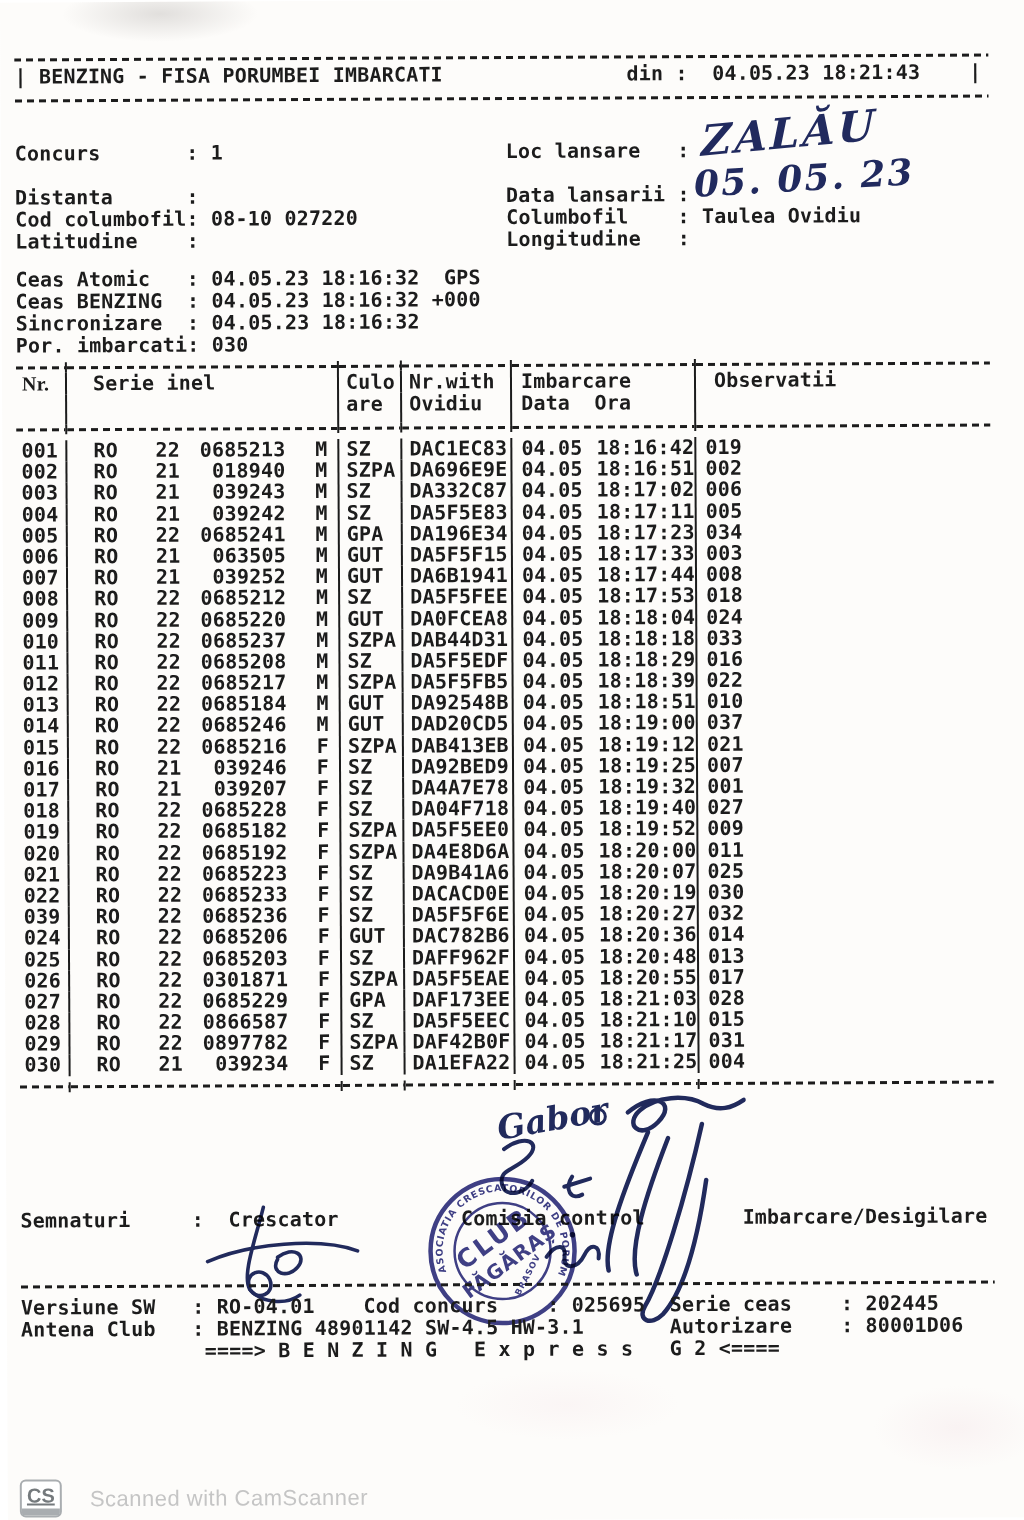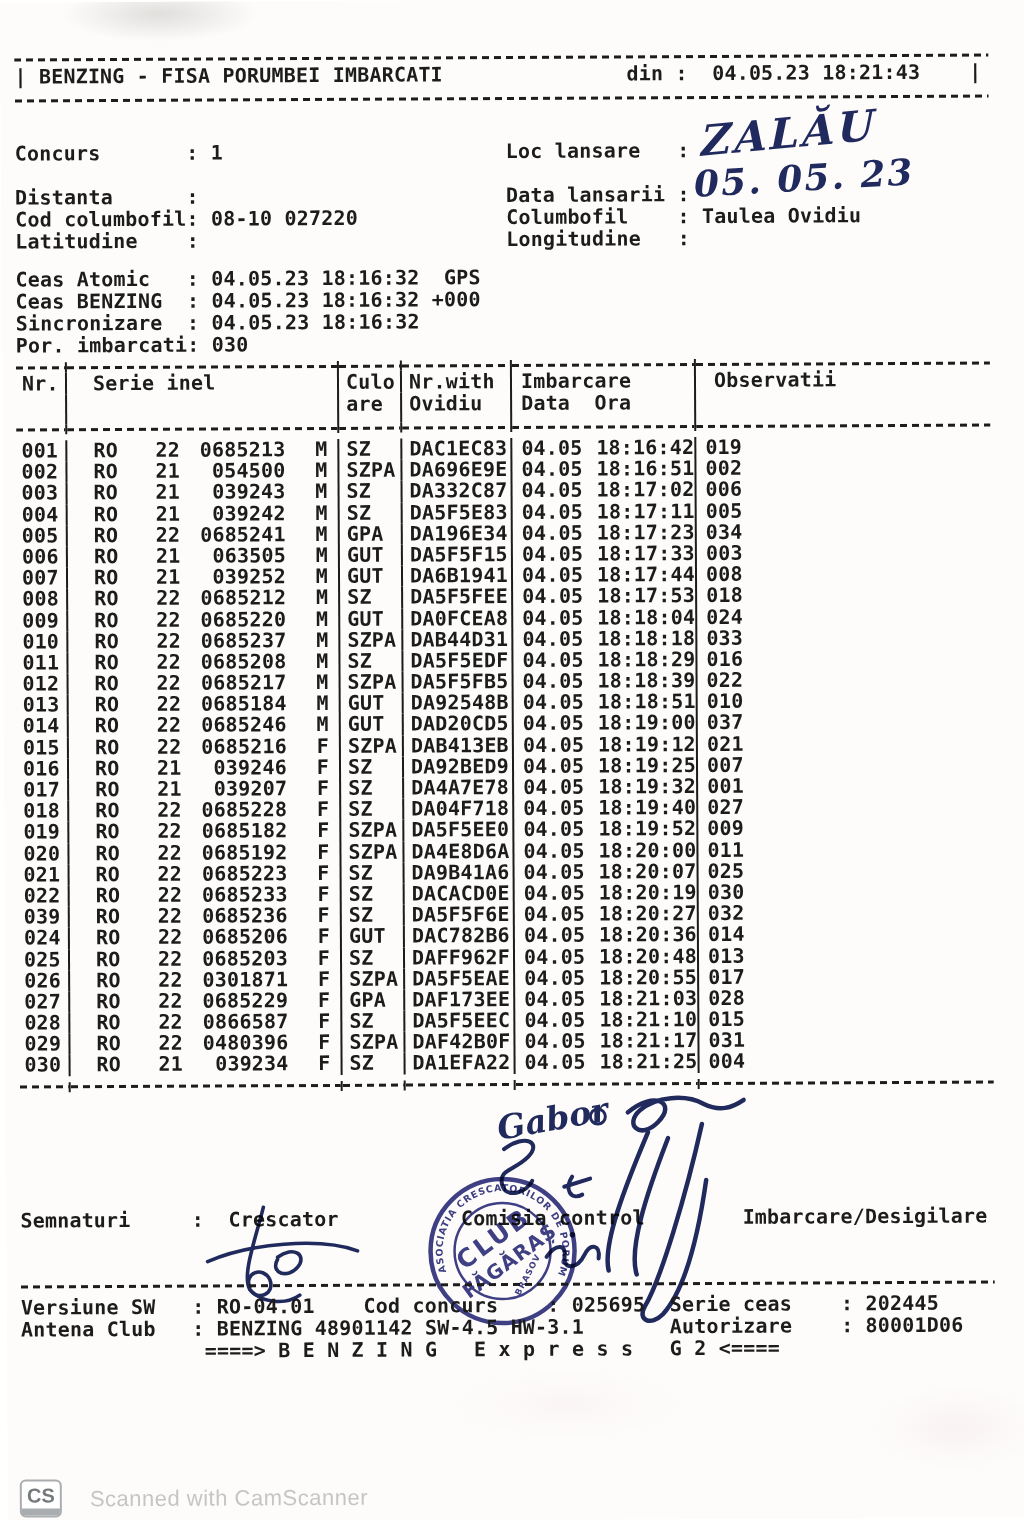--- a/index.html
+++ b/index.html
@@ -31,21 +31,21 @@
   .trow{display:grid; grid-template-columns:49px 272px 63px 110px 184px 1fr;}
   .trow > div{position:relative; white-space:pre; overflow:visible;}
   .trow > div + div{border-left:2.4px solid var(--print);}
   .rrow{height:10px;}
   .rrow > div{
     background-image:repeating-linear-gradient(90deg, var(--print) 0 7px, transparent 7px 12px);
     background-size:100% 3px; background-position:0 center; background-repeat:no-repeat;
   }
   .hrow{height:22px; line-height:22px;}
   .hrow2{height:30px; line-height:22px;}
-  .h-nr{padding-left:6px;} .h-serie{padding-left:26px;}
+  .h-nr{padding-left:6px;font-family:Liberation Serif, serif;} .h-serie{padding-left:26px;}
   .h-culo,.h-senz{padding-left:7px;} .h-imb{padding-left:9px;} .h-obs{padding-left:18px;}
   .tbody{padding:6px 0;}
   .drow{height:21.2px; line-height:21.2px;}
   .c.nr{padding-left:5px;}
   .c.serie{display:flex;}
   .sc{display:inline-block; width:88px; padding-left:26px; box-sizing:border-box;}
   .sy{display:inline-block; width:38px;}
   .sr{display:inline-block; width:92px; text-align:right;}
   .sx{flex:1; text-align:right; padding-right:10px;}
   .c.culo{padding-left:7px;} .c.senz{padding-left:7px;}
@@ -64,21 +64,21 @@
   .ink-path{stroke:var(--ink); fill:none; stroke-linecap:round; stroke-linejoin:round;}
   .ink-fill{fill:var(--ink);}
   .stamp-line{stroke:var(--stamp); fill:none;}
   .stamp-text{fill:var(--stamp); font-family:"DejaVu Sans", "Liberation Sans", sans-serif; font-weight:bold;}
   .hand-name{fill:var(--ink); font-family:"DejaVu Serif", serif; font-style:italic; font-weight:700; font-size:33px;}
   
   .cs-badge{
     position:absolute; left:12px; top:1477px; width:42px; height:38px; box-sizing:border-box;
     border:2.5px solid #a9adb0; border-radius:6px; background:#ffffff;
     font-family:"Liberation Sans", sans-serif; font-weight:bold; font-size:20px; color:#74797c;
-    text-align:center; line-height:29px;
+    text-align:center; line-height:29px;text-decoration:underline;
   }
   .cs-badge-strip{position:absolute; left:0; bottom:0; width:100%; height:7px; background:#a9adb0; border-radius:0 0 3px 3px;}
   .cs-label{
     position:absolute; left:82px; top:1484px; font-family:"Liberation Sans", sans-serif;
     font-size:22px; color:#c5c5c5; letter-spacing:0.5px;
   }
 </style>
 </head>
 <body>
 
@@ -144,21 +144,21 @@
         <div class="trow drow">
           <div class="c nr">001</div>
           <div class="c serie"><span class="sc">RO</span><span class="sy">22</span><span class="sr">0685213</span><span class="sx">M</span></div>
           <div class="c culo">SZ</div>
           <div class="c senz">DAC1EC83</div>
           <div class="c imb"><span class="sd">04.05</span><span class="st">18:16:42</span></div>
           <div class="c obs">019</div>
         </div>
         <div class="trow drow">
           <div class="c nr">002</div>
-          <div class="c serie"><span class="sc">RO</span><span class="sy">21</span><span class="sr">054500</span><span class="sx">M</span></div>
+          <div class="c serie"><span class="sc">RO</span><span class="sy">21</span><span class="sr">018940</span><span class="sx">M</span></div>
           <div class="c culo">SZPA</div>
           <div class="c senz">DA696E9E</div>
           <div class="c imb"><span class="sd">04.05</span><span class="st">18:16:51</span></div>
           <div class="c obs">002</div>
         </div>
         <div class="trow drow">
           <div class="c nr">003</div>
           <div class="c serie"><span class="sc">RO</span><span class="sy">21</span><span class="sr">039243</span><span class="sx">M</span></div>
           <div class="c culo">SZ</div>
           <div class="c senz">DA332C87</div>
@@ -360,21 +360,21 @@
         <div class="trow drow">
           <div class="c nr">028</div>
           <div class="c serie"><span class="sc">RO</span><span class="sy">22</span><span class="sr">0866587</span><span class="sx">F</span></div>
           <div class="c culo">SZ</div>
           <div class="c senz">DA5F5EEC</div>
           <div class="c imb"><span class="sd">04.05</span><span class="st">18:21:10</span></div>
           <div class="c obs">015</div>
         </div>
         <div class="trow drow">
           <div class="c nr">029</div>
-          <div class="c serie"><span class="sc">RO</span><span class="sy">22</span><span class="sr">0480396</span><span class="sx">F</span></div>
+          <div class="c serie"><span class="sc">RO</span><span class="sy">22</span><span class="sr">0897782</span><span class="sx">F</span></div>
           <div class="c culo">SZPA</div>
           <div class="c senz">DAF42B0F</div>
           <div class="c imb"><span class="sd">04.05</span><span class="st">18:21:17</span></div>
           <div class="c obs">031</div>
         </div>
         <div class="trow drow">
           <div class="c nr">030</div>
           <div class="c serie"><span class="sc">RO</span><span class="sy">21</span><span class="sr">039234</span><span class="sx">F</span></div>
           <div class="c culo">SZ</div>
           <div class="c senz">DA1EFA22</div>

